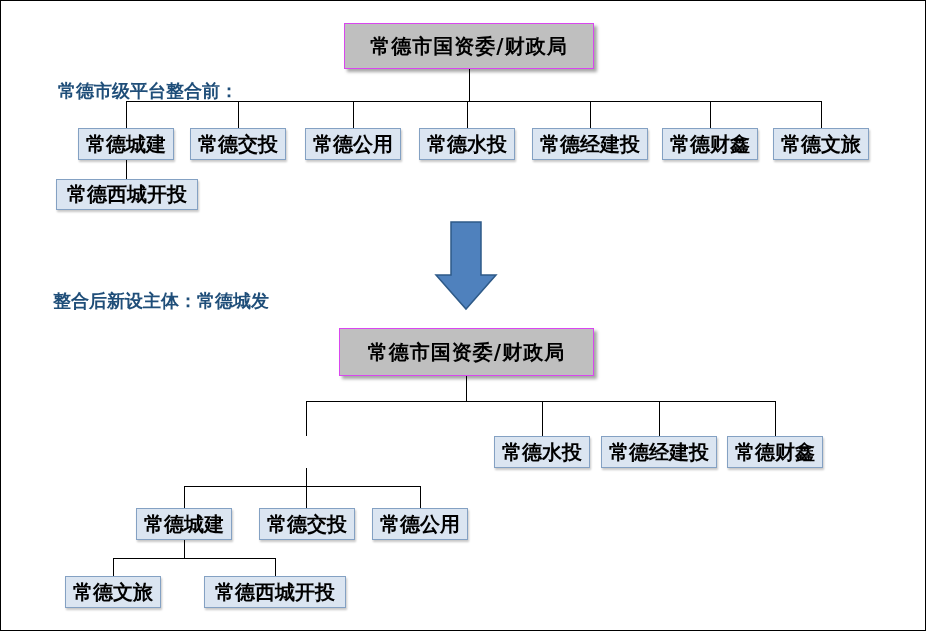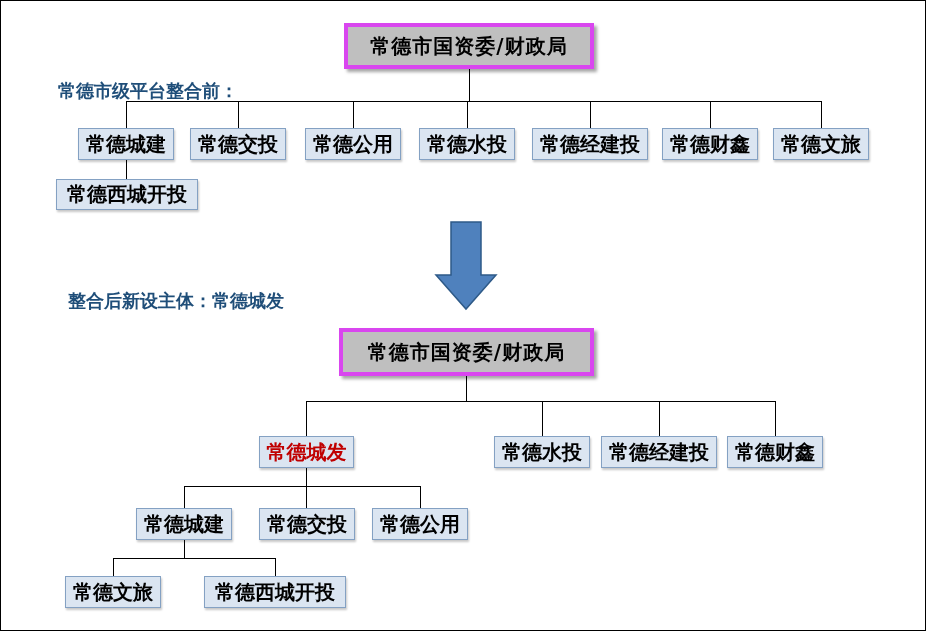--- a/index.html
+++ b/index.html
@@ -26,21 +26,21 @@
     box-sizing: border-box;
     display: flex;
     align-items: center;
     justify-content: center;
     font-weight: bold;
     color: #000;
     white-space: nowrap;
   }
   .root-box {
     background: var(--root-bg, #BFBFBF);
-    border: 4px solid #d946ef;
+    border: 1px solid #d946ef;
     font-size: 20px;
     letter-spacing: 1px;
     box-shadow: 3px 3px 3px rgba(0,0,0,0.35);
   }
   .child-box {
     background: var(--child-bg, #DBE5F1);
     border: 1px solid var(--child-border, #84A1C3);
     font-size: 20px;
     box-shadow: 1px 2px 2px rgba(0,0,0,0.22);
   }
@@ -80,32 +80,31 @@
   <div class="box child-box" style="left:661px; top:127px; width:96px;  height:32px;">常德财鑫</div>
   <div class="box child-box" style="left:772px; top:127px; width:96px;  height:32px;">常德文旅</div>
 
   <div class="vline" style="left:125px; top:159px; height:19px;"></div>
   <div class="box child-box" style="left:55px; top:178px; width:142px; height:31px;">常德西城开投</div>
 
   <svg id="down-arrow" width="64" height="90" viewBox="0 0 64 90">
     <polygon points="17,1 47,1 47,54 62,54 32,88 2,54 17,54" fill="var(--arrow-fill, #4F81BD)" stroke="var(--arrow-stroke, #2E5A88)" stroke-width="1.5"></polygon>
   </svg>
 
-  <div class="label" style="left:67px; top:246px;">整合后新设主体：常德城发</div>
+  <div class="label" style="left:52px; top:246px;">整合后新设主体：常德城发</div>
 
   <div class="box root-box" style="left:338px; top:327px; width:255px; height:48px;">常德市国资委/财政局</div>
 
   <div class="vline" style="left:465px; top:375px; height:25px;"></div>
   <div class="hline" style="left:305px; top:400px; width:469px;"></div>
   <div class="vline" style="left:305px; top:400px; height:35px;"></div>
   <div class="vline" style="left:541px; top:400px; height:35px;"></div>
   <div class="vline" style="left:658px; top:400px; height:35px;"></div>
   <div class="vline" style="left:774px; top:400px; height:35px;"></div>
 
-  <div class="box child-box red-text" style="left:258px; top:435px; width:95px; height:32px;">常德城发</div>
   <div class="box child-box" style="left:493px; top:435px; width:96px;  height:32px;">常德水投</div>
   <div class="box child-box" style="left:600px; top:435px; width:116px; height:32px;">常德经建投</div>
   <div class="box child-box" style="left:726px; top:435px; width:96px;  height:32px;">常德财鑫</div>
 
   <div class="vline" style="left:305px; top:467px; height:18px;"></div>
   <div class="hline" style="left:183px; top:485px; width:236px;"></div>
   <div class="vline" style="left:183px; top:485px; height:22px;"></div>
   <div class="vline" style="left:305px; top:485px; height:22px;"></div>
   <div class="vline" style="left:419px; top:485px; height:22px;"></div>
 

